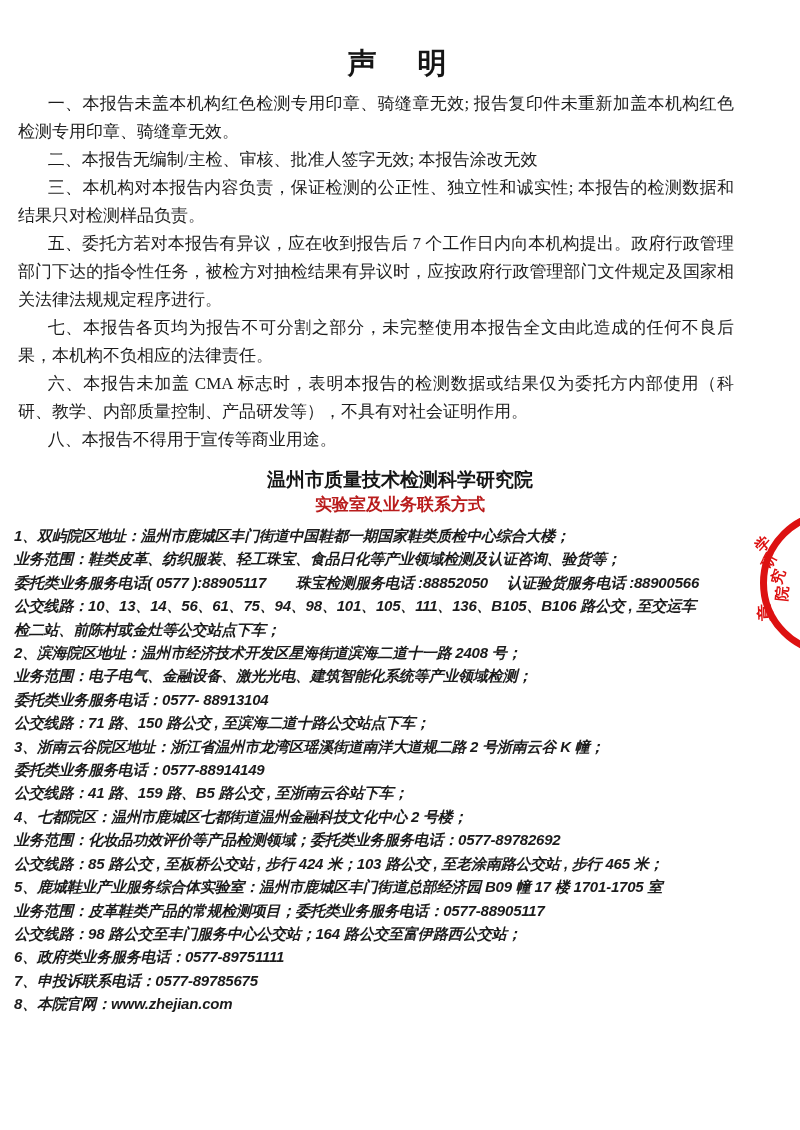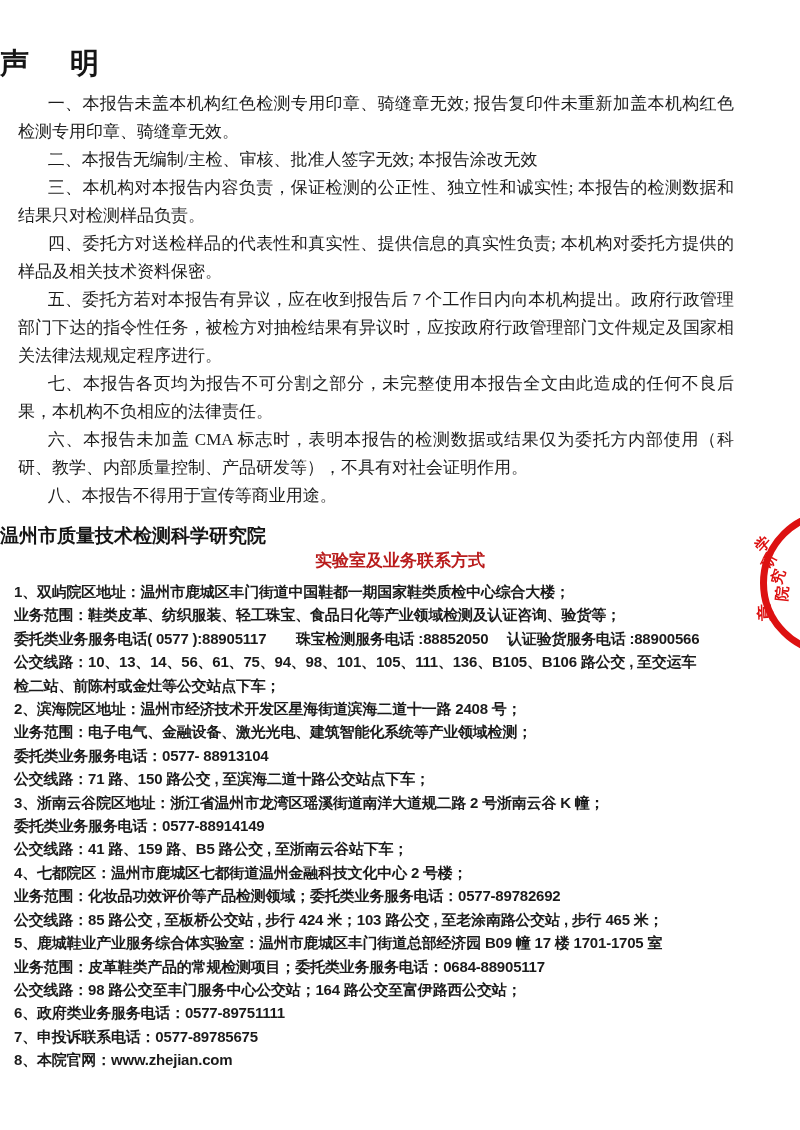--- a/index.html
+++ b/index.html
@@ -12,20 +12,21 @@
     color: #1a1a1a;
     font-family: "Liberation Sans", "DejaVu Sans", sans-serif;
   }
   .page {
     position: absolute;
     inset: 0;
     overflow: hidden;
   }
   .doc-title {
     margin: 46px 0 0 0;
+    text-align: center;
     font-family: "DejaVu Sans", "Liberation Sans", sans-serif;
     font-weight: bold;
     font-size: 29px;
     line-height: 34px;
     letter-spacing: 6px;
     color: #151515;
   }
   .statement {
     margin-top: 10px;
     padding: 0 66px 0 18px;
@@ -34,40 +35,41 @@
     line-height: 28px;
     color: #1c1c1c;
   }
   .statement p {
     margin: 0;
     text-indent: 1.75em;
     text-align: justify;
   }
   .org-heading {
     margin: 14px 0 0 0;
-    text-align: left;
+    text-align: center;
     font-weight: bold;
     font-size: 19px;
     line-height: 24px;
     color: #151515;
   }
   .section-heading {
     margin: 2px 0 0 0;
     text-align: center;
     font-weight: bold;
     font-size: 17px;
     line-height: 22px;
     color: #b91c1c;
   }
   .contact {
     margin-top: 8px;
     padding: 0 10px 0 14px;
     font-weight: bold;
     font-size: 15px;
     color: #1b1b1b;
+    font-style: italic;
   }
   .contact .line {
     line-height: 23.4px;
     white-space: nowrap;
     letter-spacing: -0.2px;
   }
   
   .stamp-circle {
     position: absolute;
     left: 760px;
@@ -96,21 +98,20 @@
 <body>
 
 <div class="page">
 
   <h1 class="doc-title">声　明</h1>
 
   <div class="statement">
     <p>一、本报告未盖本机构红色检测专用印章、骑缝章无效; 报告复印件未重新加盖本机构红色检测专用印章、骑缝章无效。</p>
     <p>二、本报告无编制/主检、审核、批准人签字无效; 本报告涂改无效</p>
     <p>三、本机构对本报告内容负责，保证检测的公正性、独立性和诚实性; 本报告的检测数据和结果只对检测样品负责。</p>
-    <p>四、委托方对送检样品的代表性和真实性、提供信息的真实性负责; 本机构对委托方提供的样品及相关技术资料保密。</p>
     <p>五、委托方若对本报告有异议，应在收到报告后 7 个工作日内向本机构提出。政府行政管理部门下达的指令性任务，被检方对抽检结果有异议时，应按政府行政管理部门文件规定及国家相关法律法规规定程序进行。</p>
     <p>七、本报告各页均为报告不可分割之部分，未完整使用本报告全文由此造成的任何不良后果，本机构不负相应的法律责任。</p>
     <p>六、本报告未加盖 CMA 标志时，表明本报告的检测数据或结果仅为委托方内部使用（科研、教学、内部质量控制、产品研发等），不具有对社会证明作用。</p>
     <p>八、本报告不得用于宣传等商业用途。</p>
   </div>
 
   <h2 class="org-heading">温州市质量技术检测科学研究院</h2>
   <h3 class="section-heading">实验室及业务联系方式</h3>
 
   <div class="contact">
@@ -123,21 +124,21 @@
     <div class="line">业务范围：电子电气、金融设备、激光光电、建筑智能化系统等产业领域检测；</div>
     <div class="line">委托类业务服务电话：0577- 88913104</div>
     <div class="line">公交线路：71 路、150 路公交 , 至滨海二道十路公交站点下车；</div>
     <div class="line">3、浙南云谷院区地址：浙江省温州市龙湾区瑶溪街道南洋大道规二路 2 号浙南云谷 K 幢；</div>
     <div class="line">委托类业务服务电话：0577-88914149</div>
     <div class="line">公交线路：41 路、159 路、B5 路公交 , 至浙南云谷站下车；</div>
     <div class="line">4、七都院区：温州市鹿城区七都街道温州金融科技文化中心 2 号楼；</div>
     <div class="line">业务范围：化妆品功效评价等产品检测领域；委托类业务服务电话：0577-89782692</div>
     <div class="line">公交线路：85 路公交 , 至板桥公交站 , 步行 424 米；103 路公交 , 至老涂南路公交站 , 步行 465 米；</div>
     <div class="line">5、鹿城鞋业产业服务综合体实验室：温州市鹿城区丰门街道总部经济园 B09 幢 17 楼 1701-1705 室</div>
-    <div class="line">业务范围：皮革鞋类产品的常规检测项目；委托类业务服务电话：0684-88905117</div>
+    <div class="line">业务范围：皮革鞋类产品的常规检测项目；委托类业务服务电话：0577-88905117</div>
     <div class="line">公交线路：98 路公交至丰门服务中心公交站；164 路公交至富伊路西公交站；</div>
     <div class="line">6、政府类业务服务电话：0577-89751111</div>
     <div class="line">7、申投诉联系电话：0577-89785675</div>
     <div class="line">8、本院官网：www.zhejian.com</div>
   </div>
 
   <div>
     <div class="stamp-circle"></div>
     <span class="stamp-char c0">学</span>
     <span class="stamp-char c1">研</span>

